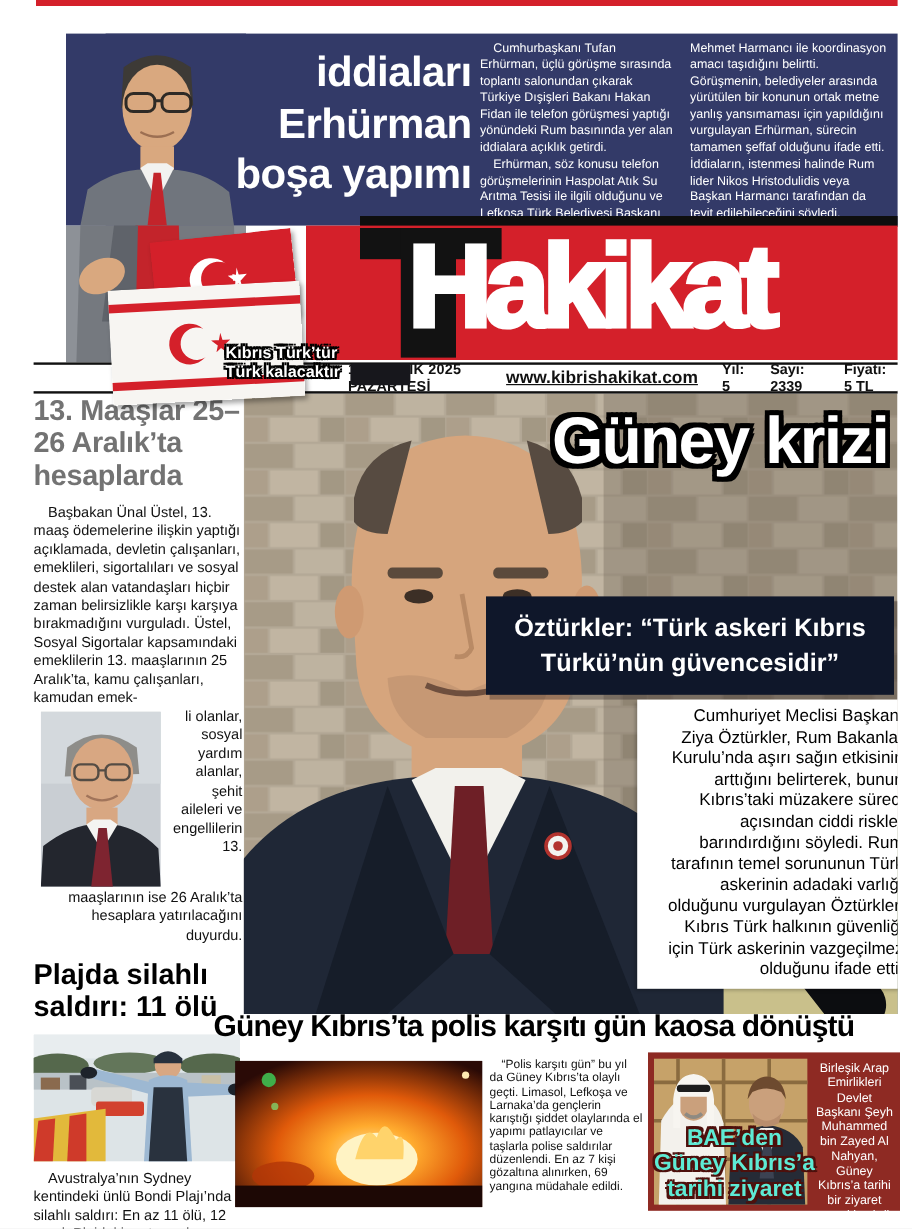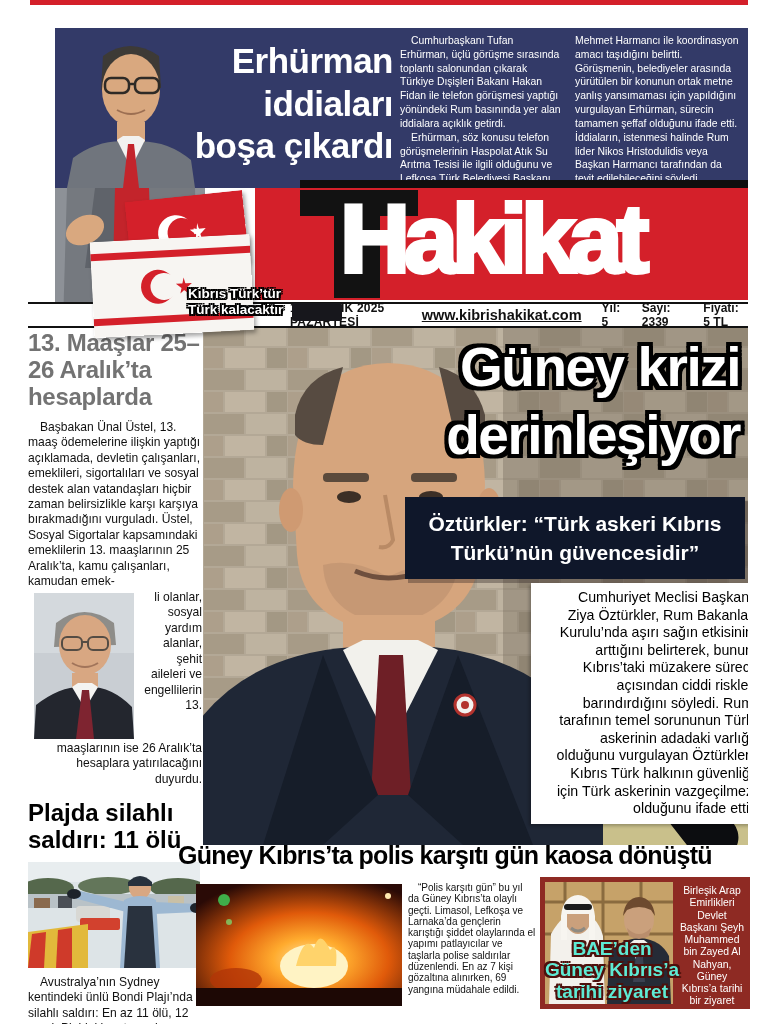--- a/index.html
+++ b/index.html
@@ -110,23 +110,23 @@
       <polygon points="73,126 79,126 84,170 68,170" fill="#c3242b"></polygon>
       <path d="M12 170 L140 170 L144 307 L8 307 Z" fill="#75797f"></path>
       <path d="M58 170 L94 170 L96 230 L56 230 Z" fill="#c3242b"></path>
       <path d="M40 170 L60 170 L58 250 L30 250 Z" fill="#5f636a"></path>
       <ellipse cx="30" cy="212" rx="20" ry="14" fill="#d9a87f" transform="rotate(-25 30 212)"></ellipse>
       <ellipse cx="120" cy="250" rx="26" ry="30" fill="#23242a"></ellipse>
     </svg>
   </div>
 
   <div class="abs top-headline">
+    <div>iddiaları</div>
     <div>Erhürman</div>
-    <div>iddiaları</div>
-    <div>boşa çıkardı</div>
+    <div>boşa yapımı</div>
   </div>
 
   <div class="abs top-col top-col1">
     <p>Cumhurbaşkanı Tufan Erhürman, üçlü görüşme sırasında toplantı salonundan çıkarak Türkiye Dışişleri Bakanı Hakan Fidan ile telefon görüşmesi yaptığı yönündeki Rum basınında yer alan iddialara açıklık getirdi.</p>
     <p>Erhürman, söz konusu telefon görüşmelerinin Haspolat Atık Su Arıtma Tesisi ile ilgili olduğunu ve Lefkoşa Türk Belediyesi Başkanı</p>
   </div>
   <div class="abs top-col top-col2">
     <p class="cont">Mehmet Harmancı ile koordinasyon amacı taşıdığını belirtti. Görüşmenin, belediyeler arasında yürütülen bir konunun ortak metne yanlış yansımaması için yapıldığını vurgulayan Erhürman, sürecin tamamen şeffaf olduğunu ifade etti. İddiaların, istenmesi halinde Rum lider Nikos Hristodulidis veya Başkan Harmancı tarafından da teyit edilebileceğini söyledi.</p>
   </div>
 
@@ -264,21 +264,20 @@
       <circle cx="262" cy="380" r="4" fill="#b3332e"></circle>
       <g transform="rotate(-38 470 460)">
         <rect x="444" y="350" width="50" height="200" rx="22" fill="#0c0d10"></rect>
         <rect x="444" y="400" width="50" height="9" fill="#8b8f98"></rect>
         <rect x="450" y="352" width="38" height="44" rx="16" fill="#2c2f36"></rect>
       </g>
     </svg>
 
     <div class="abs main-headline">
       <div>Güney krizi</div>
-      <div>derinleşiyor</div>
     </div>
 
     <div class="abs quote-box">
       <div>Öztürkler: “Türk askeri Kıbrıs</div>
       <div>Türkü’nün güvencesidir”</div>
     </div>
 
     <div class="abs article-box">Cumhuriyet Meclisi Başkanı Ziya Öztürkler, Rum Bakanlar Kurulu’nda aşırı sağın etkisinin arttığını belirterek, bunun Kıbrıs’taki müzakere süreci açısından ciddi riskler barındırdığını söyledi. Rum tarafının temel sorununun Türk askerinin adadaki varlığı olduğunu vurgulayan Öztürkler, Kıbrıs Türk halkının güvenliği için Türk askerinin vazgeçilmez olduğunu ifade etti.</div>
   </div>
 

